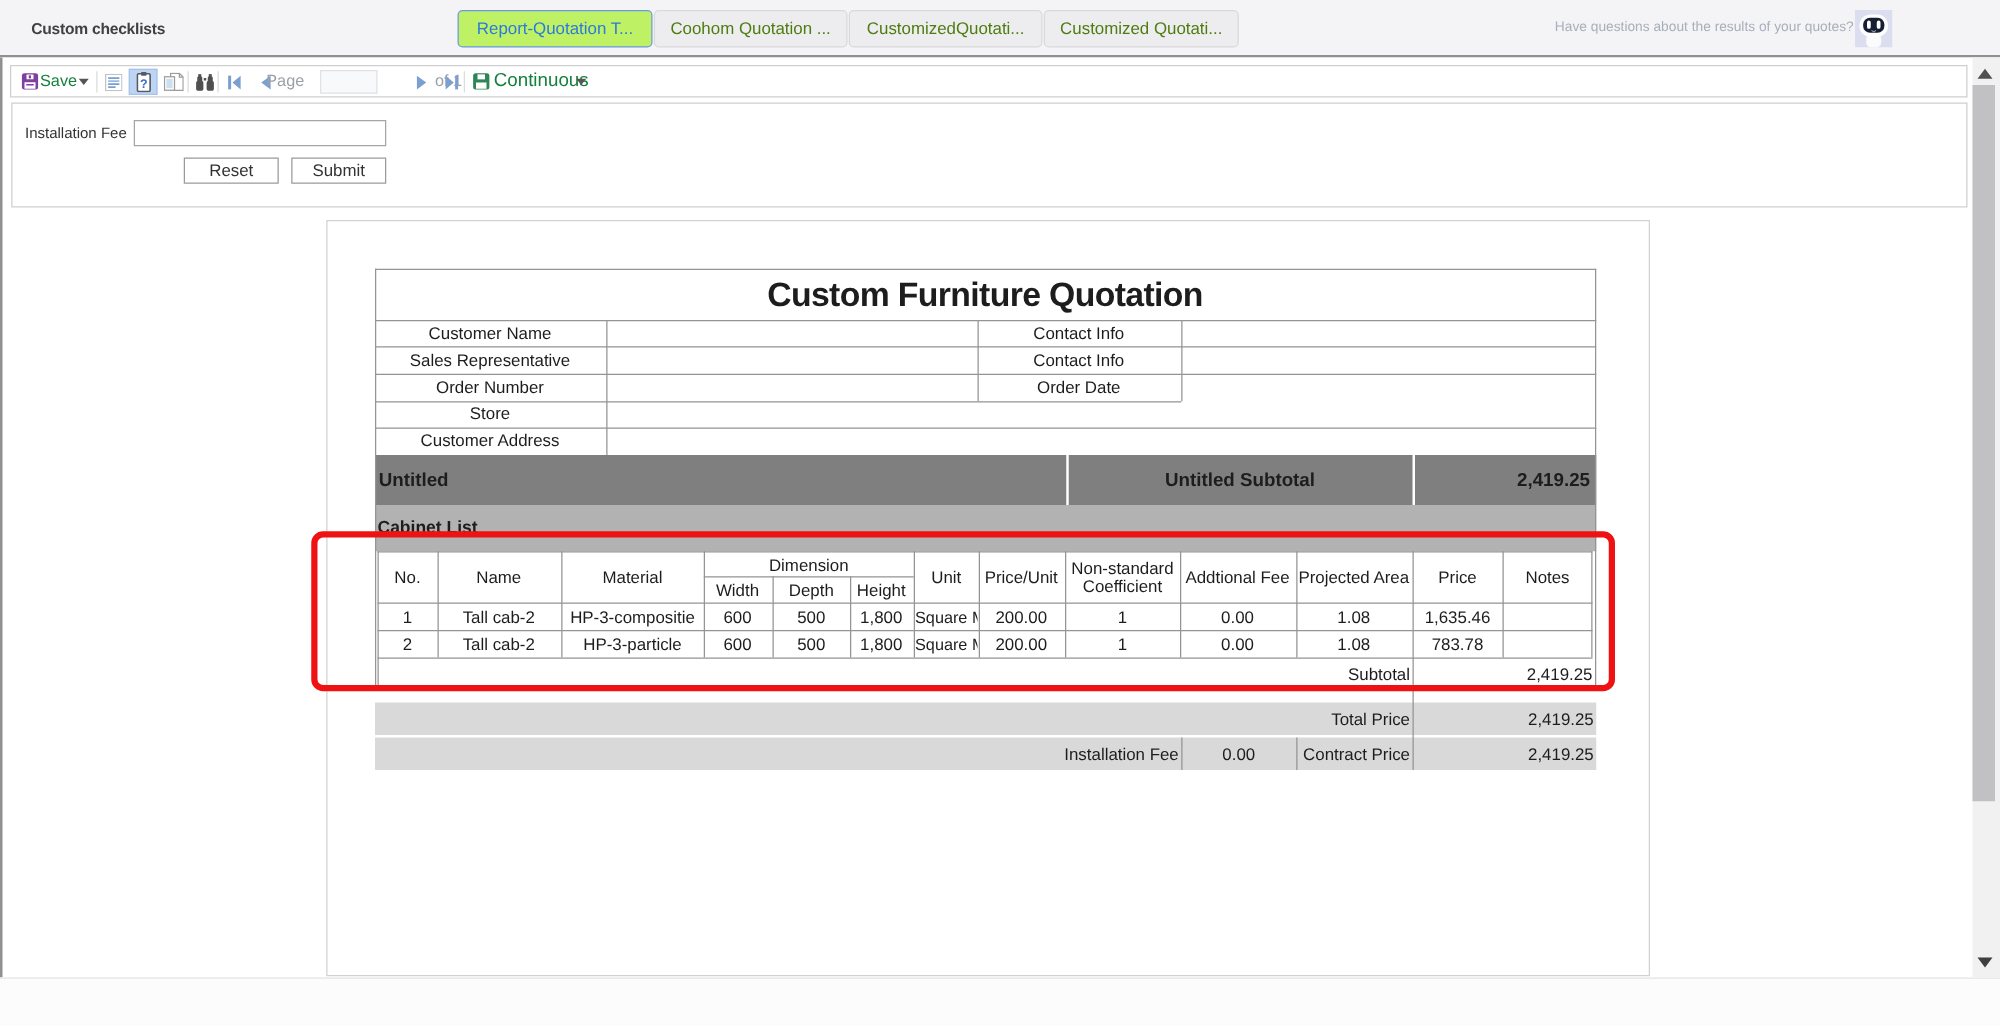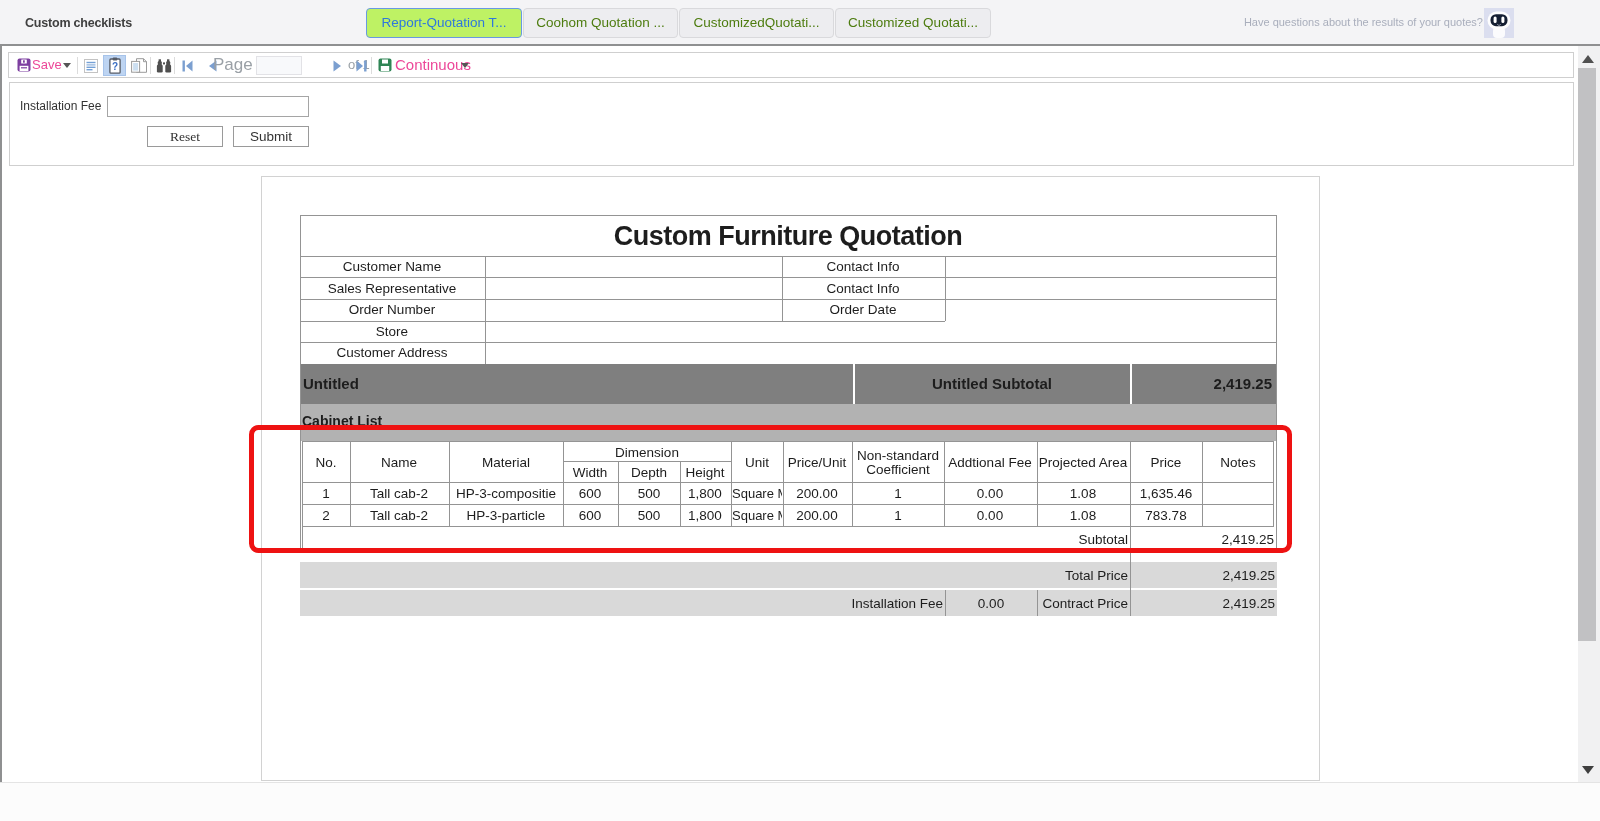--- a/index.html
+++ b/index.html
@@ -25,21 +25,21 @@
   
   #main { position:absolute; left:0; top:46px; width:1600px; height:736px;
     background:#fff; border-left:2px solid #8f9091; }
   #bottomstrip { position:absolute; left:0; top:782px; width:1600px; height:39px;
     background:#fcfcfc; border-top:1px solid #e4e4e4; }
 
   
   #toolbar { position:absolute; left:8px; top:52px; width:1566px; height:26px;
     background:#fff; border:1px solid #cfcfcf; }
   .tsep { position:absolute; top:4px; width:1px; height:17px; background:#dcdcdc; }
-  .tbtxt { position:absolute; top:0; height:24px; line-height:24px; font-size:13.5px; color:#ec4899; }
+  .tbtxt { position:absolute; top:0; height:24px; line-height:24px; font-size:13.5px; color:#15803d; }
   .tbgray { color:#9aa0a6; font-size:13.5px; }
   #pageinput { position:absolute; left:247px; top:3px; width:46px; height:19px;
     background:#f8f9fb; border:1px solid #e2e2e6; }
   .caret { position:absolute; width:0; height:0; border-left:4px solid transparent;
     border-right:4px solid transparent; border-top:5px solid #555; top:10px; }
   #clipbtn { position:absolute; left:94px; top:2px; width:23px; height:21px;
     background:#bdd4f2; border:1px solid #a6c3ea; }
 
   
   #formbox { position:absolute; left:9px; top:82px; width:1565px; height:84px;
@@ -132,21 +132,21 @@
     </g>
   </svg>
   <div class="tsep" style="left:165px;"></div>
   <svg class="abs" style="left:173px; top:7px;" width="11" height="12" viewBox="0 0 11 12">
     <rect x="0.5" y="0.5" width="2.4" height="11" fill="#7b9fd0"></rect>
     <path d="M10.5 0.5 v11 L4 6 Z" fill="#7b9fd0"></path>
   </svg>
   <svg class="abs" style="left:199px; top:7px;" width="9" height="12" viewBox="0 0 9 12">
     <path d="M8.5 0.5 v11 L1 6 Z" fill="#7b9fd0"></path>
   </svg>
-  <div class="tbtxt tbgray" style="left:204px; font-size:17px;">Page</div>
+  <div class="tbtxt tbgray" style="left:204px; font-size:13px;">Page</div>
   <div id="pageinput"></div>
   <div class="tbtxt tbgray" style="left:297px; font-size:13px;margin-left:42px;">of 1</div>
   <svg class="abs" style="left:324px; top:7px;" width="9" height="12" viewBox="0 0 9 12">
     <path d="M0.5 0.5 v11 L8 6 Z" fill="#7b9fd0"></path>
   </svg>
   <svg class="abs" style="left:347px; top:7px;" width="11" height="12" viewBox="0 0 11 12">
     <path d="M0.5 0.5 v11 L7 6 Z" fill="#7b9fd0"></path>
     <rect x="8.1" y="0.5" width="2.4" height="11" fill="#7b9fd0"></rect>
   </svg>
   <div class="tsep" style="left:362px;"></div>
@@ -155,21 +155,21 @@
     <rect x="4" y="1.5" width="6" height="4" fill="#fff"></rect>
     <rect x="2.8" y="8" width="8.4" height="5" fill="#fff"></rect>
   </svg>
   <div class="tbtxt" style="left:386px; font-size:15px;">Continuous</div>
   <div class="caret" style="left:452px;"></div>
 </div>
 
 <div id="formbox">
   <div id="instlabel">Installation Fee</div>
   <div id="instinput"></div>
-  <div class="fbtn" style="left:137px;font-family:Liberation Serif, serif;">Reset</div>
+  <div class="fbtn" style="left:137px;">Reset</div>
   <div class="fbtn" style="left:223px;">Submit</div>
 </div>
 
 <div id="sbtrack"></div>
 <div id="sbthumb"></div>
 <div id="sbup"></div>
 <div id="sbdown"></div>
 
 <svg id="reportsvg" width="1600" height="821" font-family="Liberation Sans">
 

